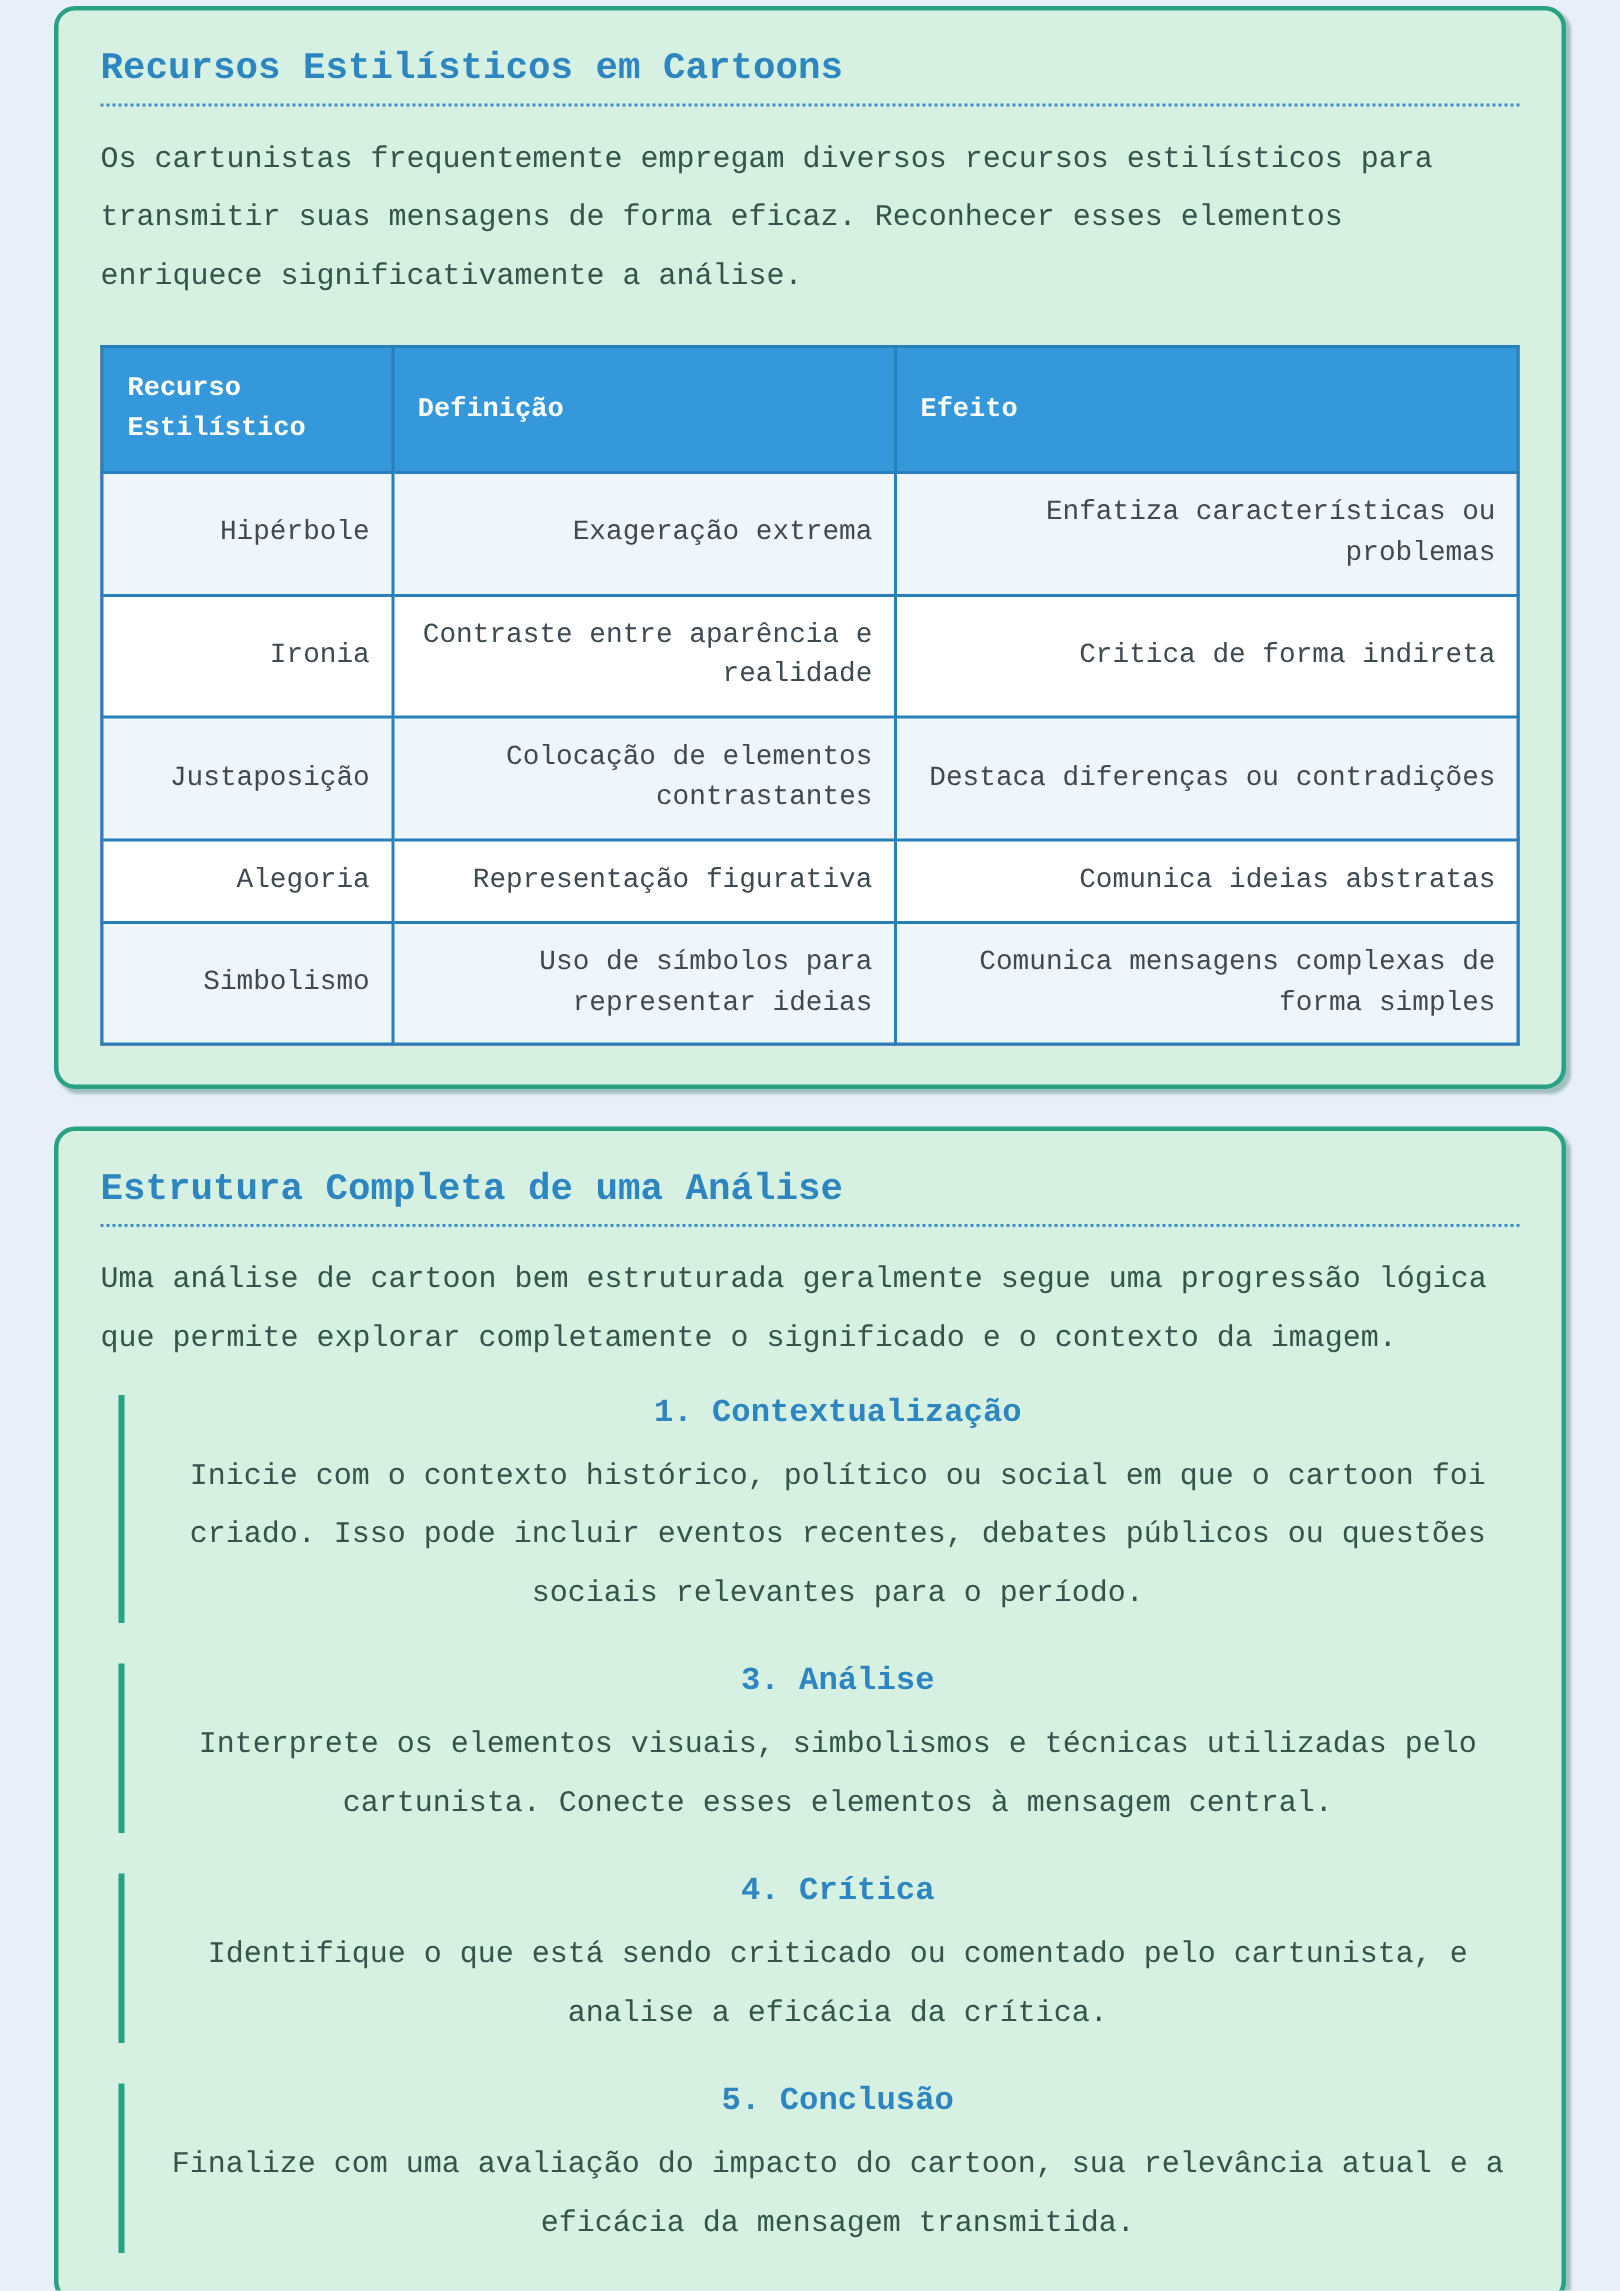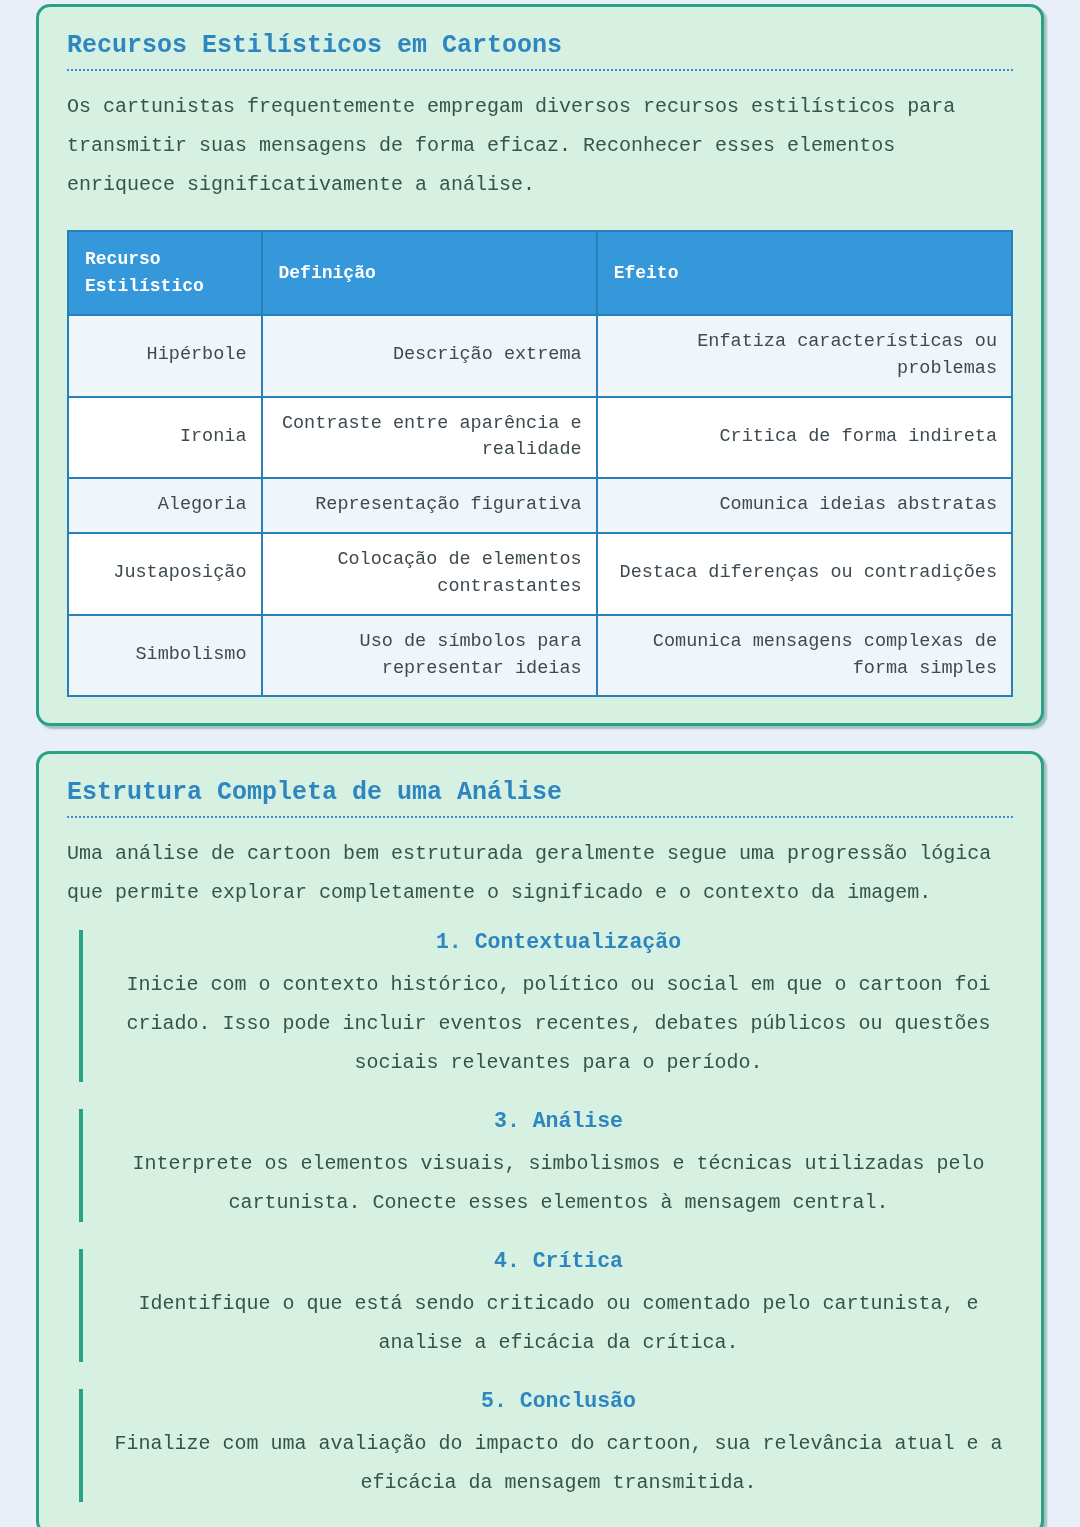--- a/index.html
+++ b/index.html
@@ -93,37 +93,37 @@
     <thead>
       <tr>
         <th>Recurso Estilístico</th>
         <th>Definição</th>
         <th>Efeito</th>
       </tr>
     </thead>
     <tbody>
       <tr>
         <td>Hipérbole</td>
-        <td>Descrição extrema</td>
+        <td>Exageração extrema</td>
         <td>Enfatiza características ou problemas</td>
       </tr>
       <tr>
         <td>Ironia</td>
         <td>Contraste entre aparência e realidade</td>
         <td>Critica de forma indireta</td>
       </tr>
       <tr>
+        <td>Justaposição</td>
+        <td>Colocação de elementos contrastantes</td>
+        <td>Destaca diferenças ou contradições</td>
+      </tr>
+      <tr>
         <td>Alegoria</td>
         <td>Representação figurativa</td>
         <td>Comunica ideias abstratas</td>
-      </tr>
-      <tr>
-        <td>Justaposição</td>
-        <td>Colocação de elementos contrastantes</td>
-        <td>Destaca diferenças ou contradições</td>
       </tr>
       <tr>
         <td>Simbolismo</td>
         <td>Uso de símbolos para representar ideias</td>
         <td>Comunica mensagens complexas de forma simples</td>
       </tr>
     </tbody>
   </table>
 </section>
 

